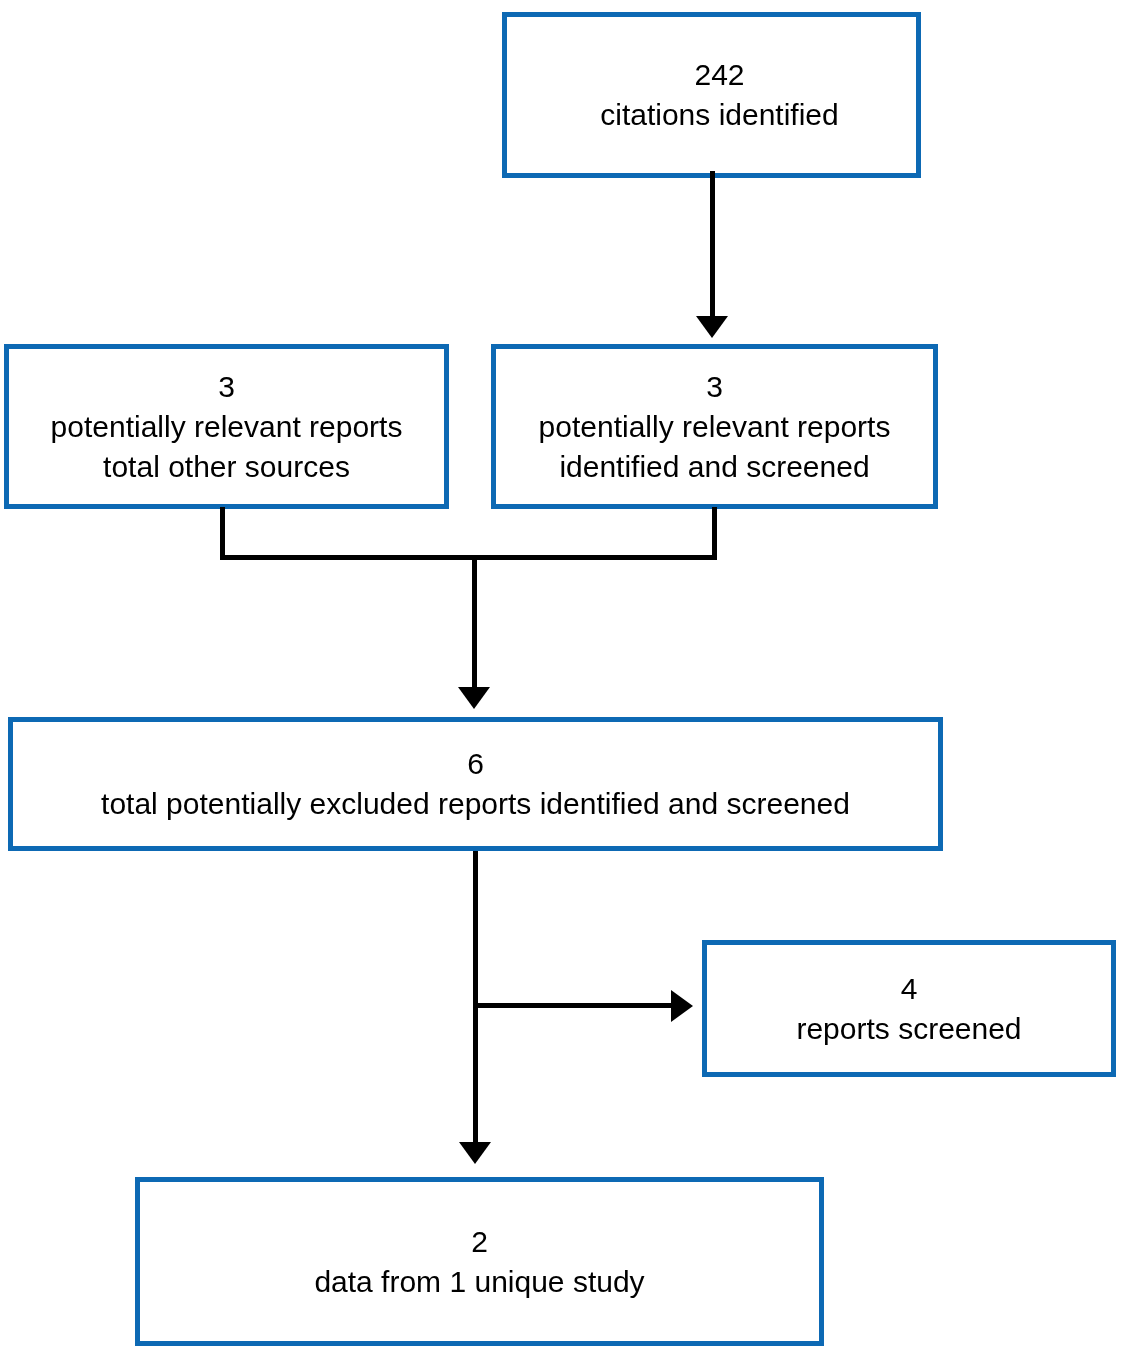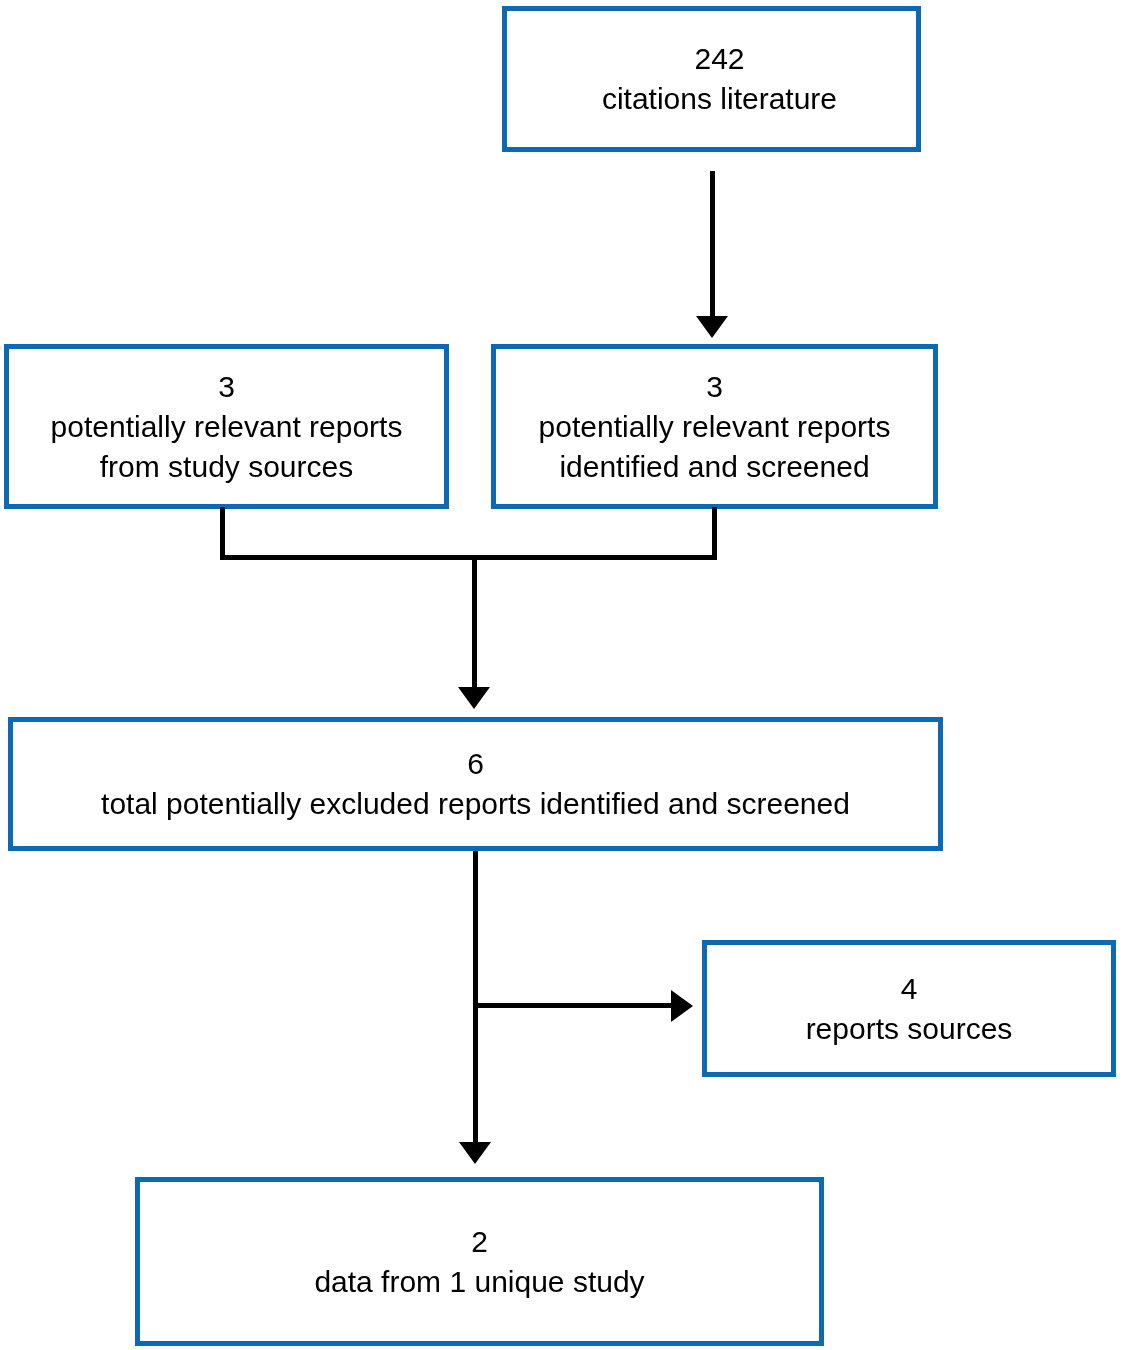--- a/index.html
+++ b/index.html
@@ -52,21 +52,21 @@
   .arrow-right {
     position: absolute;
     width: 0;
     height: 0;
     border-top: 16px solid transparent;
     border-bottom: 16px solid transparent;
     border-left: 22px solid #000000;
   }
 
   
-  #box-citations { left: 502px; top: 6px;    width: 419px; height: 146px; padding-left: 16px; }
+  #box-citations { left: 502px; top: 12px;    width: 419px; height: 166px; padding-left: 16px; }
   #box-other    { left: 4px;   top: 344px;  width: 445px; height: 165px; }
   #box-screened { left: 491px; top: 344px;  width: 447px; height: 165px; }
   #box-total    { left: 8px;   top: 717px;  width: 935px; height: 134px; }
   #box-excluded { left: 702px; top: 940px;  width: 414px; height: 137px; }
   #box-included { left: 135px; top: 1177px; width: 689px; height: 169px; }
 
   
   #conn-top-drop    { left: 710px; top: 171px;  height: 147px; }
   #arrow-top        { left: 696px; top: 316px; }
   #conn-left-drop   { left: 220px; top: 507px;  height: 53px; }
@@ -79,43 +79,43 @@
   #conn-branch-h    { left: 473px; top: 1003px; width: 200px; }
   #arrow-branch     { left: 671px; top: 990px; }
 </style>
 </head>
 <body>
 
 <div class="canvas">
 
   <div class="box" id="box-citations">
     <div class="line">242</div>
-    <div class="line">citations literature</div>
+    <div class="line">citations identified</div>
   </div>
 
   <div class="box" id="box-other">
     <div class="line">3</div>
     <div class="line">potentially relevant reports</div>
-    <div class="line">from study sources</div>
+    <div class="line">total other sources</div>
   </div>
 
   <div class="box" id="box-screened">
     <div class="line">3</div>
     <div class="line">potentially relevant reports</div>
     <div class="line">identified and screened</div>
   </div>
 
   <div class="box" id="box-total">
     <div class="line">6</div>
     <div class="line">total potentially excluded reports identified and screened</div>
   </div>
 
   <div class="box" id="box-excluded">
     <div class="line">4</div>
-    <div class="line">reports sources</div>
+    <div class="line">reports screened</div>
   </div>
 
   <div class="box" id="box-included">
     <div class="line">2</div>
     <div class="line">data from 1 unique study</div>
   </div>
 
   <div class="vline" id="conn-top-drop"></div>
   <div class="arrow-down" id="arrow-top"></div>
 

